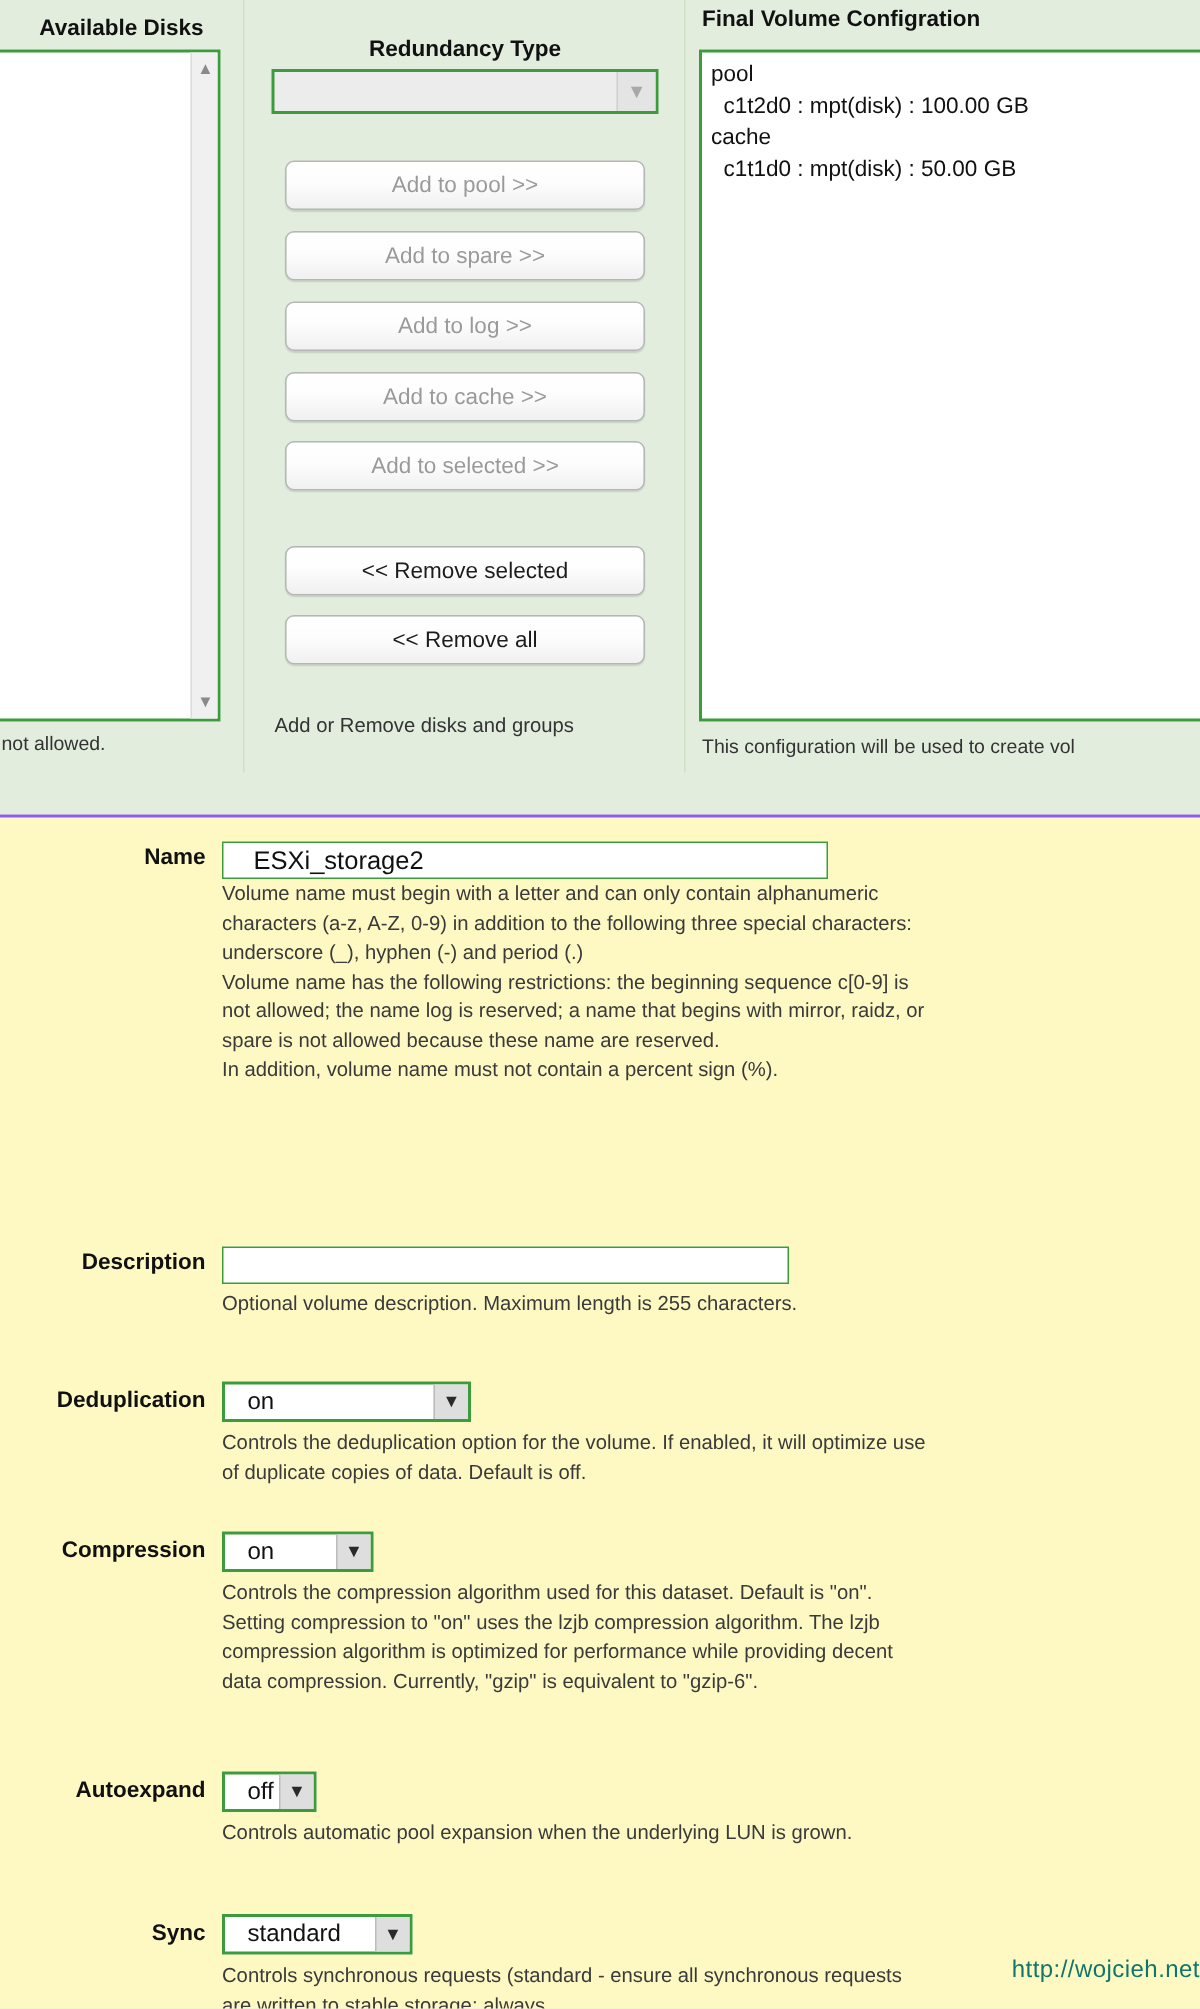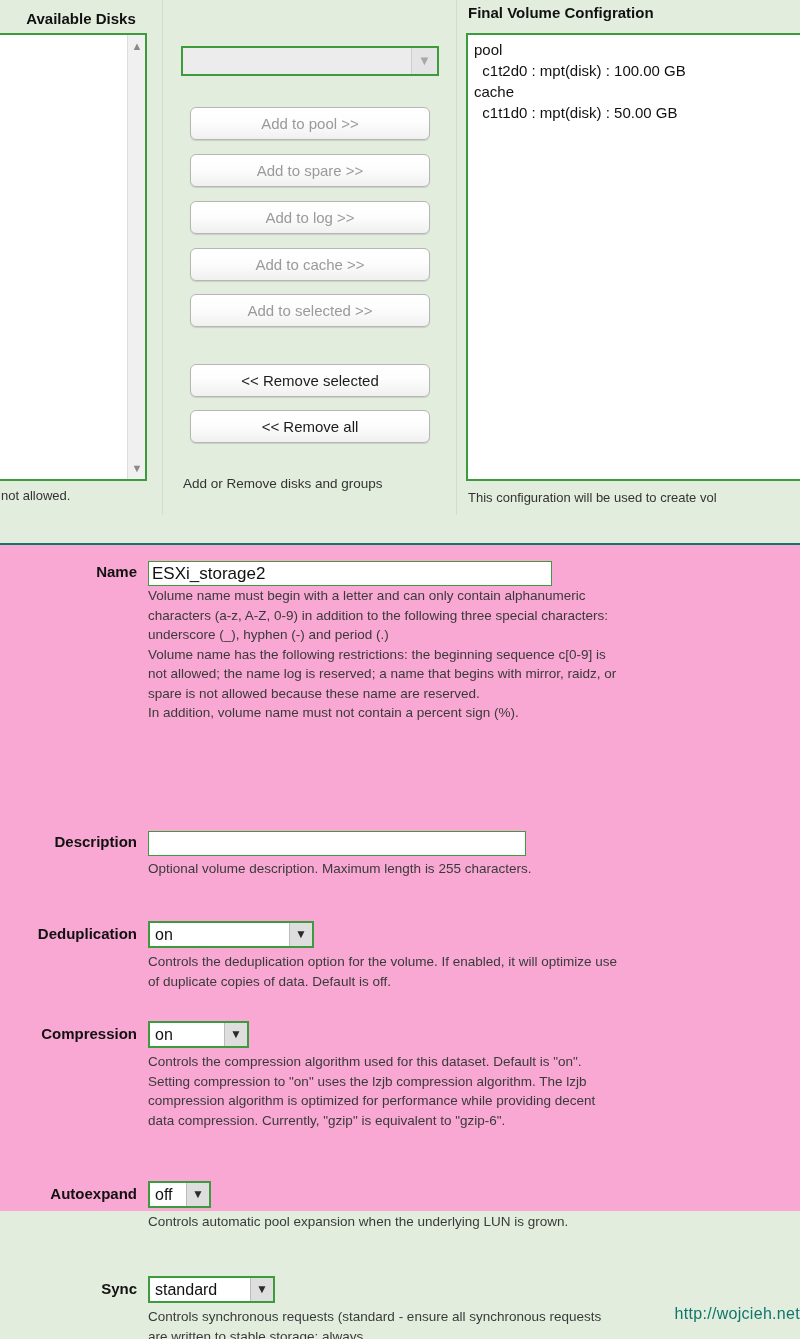--- a/index.html
+++ b/index.html
@@ -159,23 +159,23 @@
     width: 360px;
     font-size: 13px;
     color: #333;
     white-space: nowrap;
   }
 
   
   #form-panel {
     position: absolute;
     left: 0; top: 543px;
-    width: 800px; height: 668px;
-    background: #f9a8d4;
-    border-top: 2px solid #0f766e;
+    width: 800px; height: 796px;
+    background: #fef9c3;
+    border-top: 2px solid #8b5cf6;
     box-sizing: border-box;
   }
   .form-row { position: absolute; left: 0; width: 800px; }
   .form-label {
     position: absolute;
     left: 0; width: 137px;
     text-align: right;
     font-weight: bold;
     font-size: 15px;
     color: #111;
@@ -183,38 +183,38 @@
   }
   .field-wrap { position: absolute; left: 148px; }
 
   .text-input {
     border: 1px solid #3c9b3c;
     background: #ffffff;
     box-sizing: border-box;
     font-family: "Liberation Sans", sans-serif;
     font-size: 17px;
     color: #111;
-    padding: 1px 3px;
+    padding: 1px 20px;
     outline: none;
   }
   .select-box {
     position: relative;
     display: inline-block;
     height: 27px;
     border: 2px solid #3c9b3c;
     background: #ffffff;
     box-sizing: border-box;
     vertical-align: top;
   }
   .select-box .sel-val {
     display: inline-block;
     font-size: 16px;
     color: #111;
     line-height: 23px;
-    padding-left: 5px;
+    padding-left: 15px;
     white-space: nowrap;
   }
   .select-box .dd-btn {
     position: absolute;
     right: 0; top: 0;
     width: 23px; height: 100%;
     background: #dedede;
     border-left: 1px solid #bcbcbc;
     box-sizing: border-box;
     text-align: center;
@@ -251,20 +251,21 @@
 
   <div id="available-disks-list">
     <div id="available-disks-scrollbar">
       <div class="sb-arrow up">▲</div>
       <div class="sb-arrow down">▼</div>
     </div>
   </div>
 
   <div id="available-disks-hint">ons are not allowed.</div>
 
+  <div class="panel-title" id="redundancy-title">Redundancy Type</div>
 
   <div id="redundancy-select">
     <span class="sel-val"></span>
     <span class="dd-btn">▼</span>
   </div>
 
   <div class="action-btn" id="btn-0" style="top:107px">Add to pool &gt;&gt;</div>
   <div class="action-btn" id="btn-1" style="top:154px">Add to spare &gt;&gt;</div>
   <div class="action-btn" id="btn-3" style="top:248px">Add to cache &gt;&gt;</div>
   <div class="action-btn" id="btn-2" style="top:201px">Add to log &gt;&gt;</div>

